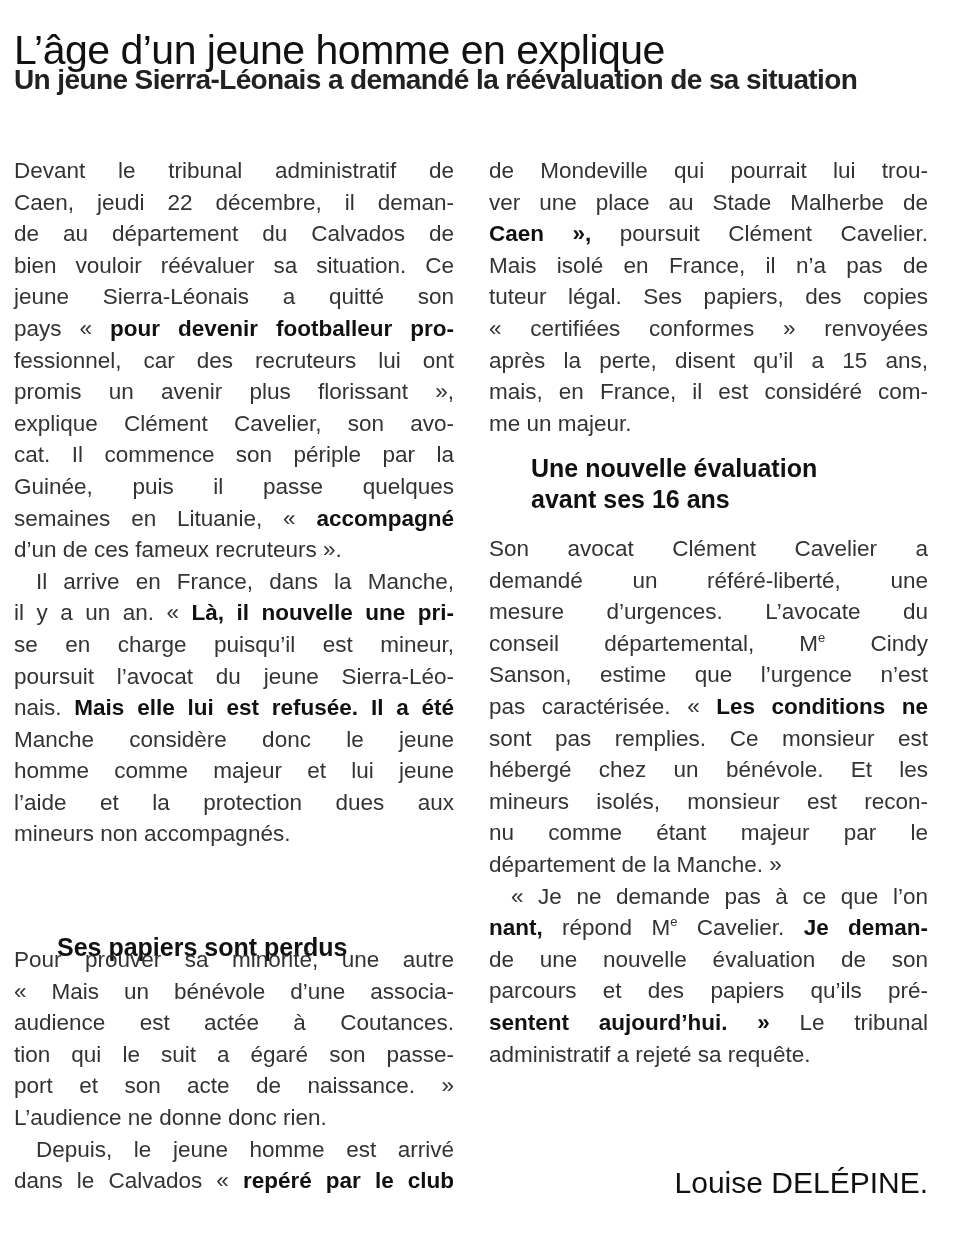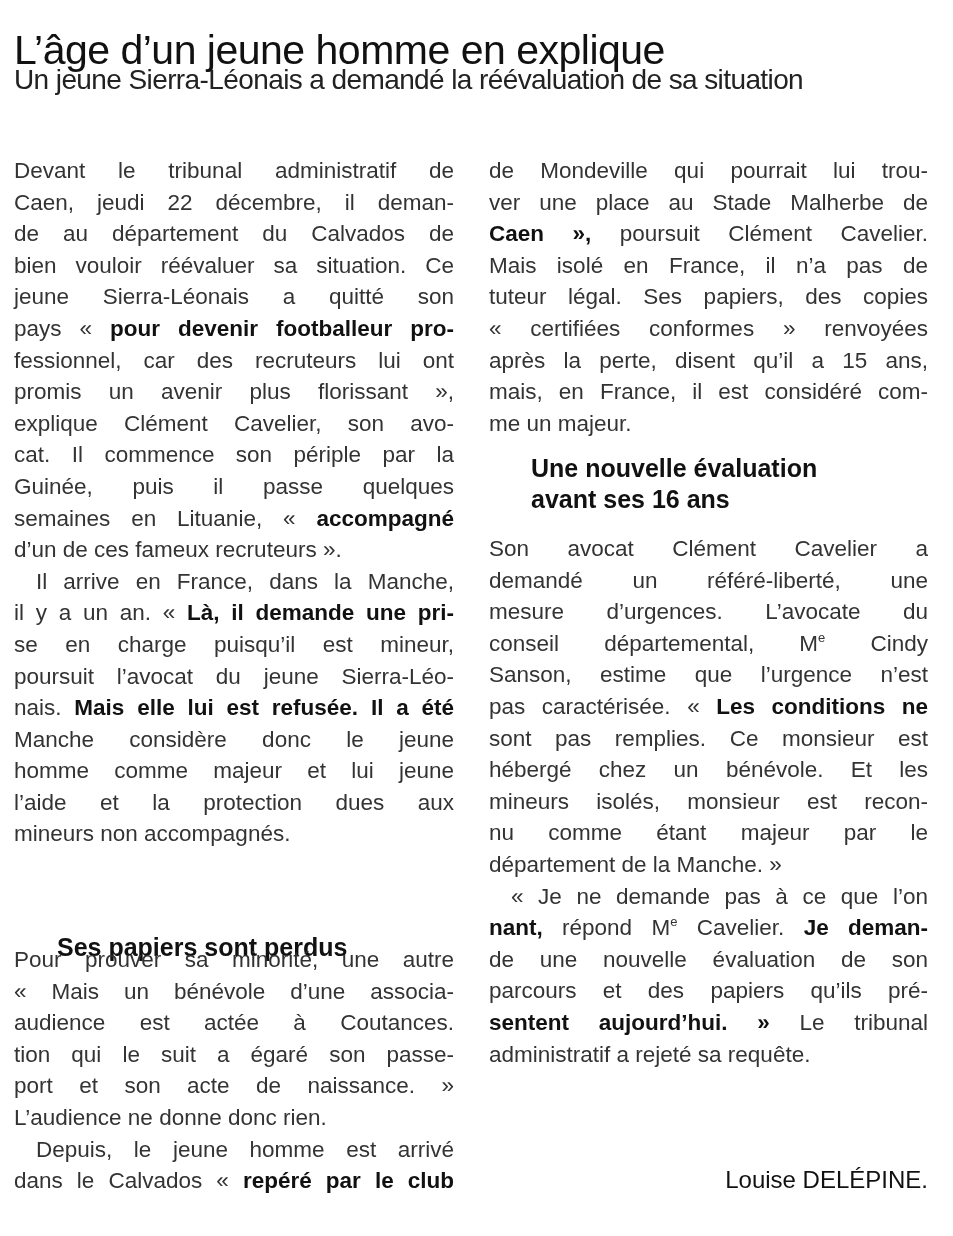--- a/index.html
+++ b/index.html
@@ -9,40 +9,40 @@
     font-family: "Liberation Sans", sans-serif;
     font-size: 41px; font-weight: normal; letter-spacing: -0.5px;
     color: #111; line-height: 46px; white-space: nowrap;
     transform: scaleX(1.0);
   }
   .standfirst {
     position: absolute; left: 14px; top: 64px; width: 920px;
     font-family: "Liberation Sans", sans-serif;
     font-size: 28px; line-height: 40px; color: #222; letter-spacing: -0.6px;
   }
-  .standfirst .ln { display: block; white-space: nowrap; }
+  .standfirst .ln { display: block; white-space: nowrap; font-weight: bold; }
   .col { position: absolute; font-family: "Liberation Sans", sans-serif; font-size: 22.5px; color: #333; }
   .col-left { left: 14px; top: 155px; width: 440px; }
   .col-right { left: 489px; top: 155px; width: 439px; }
   .ln {
     display: block; height: 31.6px; line-height: 31.6px;
     text-align: justify; text-align-last: justify; white-space: nowrap; overflow: visible;
   }
   .ln.last { text-align-last: left; }
   .ln.indent { padding-left: 22px; }
   .ln .q { font-weight: bold; color: #111; }
   .subhead {
     font-family: "Liberation Sans", sans-serif; font-weight: bold; color: #111;
     font-size: 25px; line-height: 31px;
   }
   .sh1 { position: absolute; left: 57px; top: 932px; }
   .sh2 { position: absolute; left: 531px; top: 453px; }
   .signature {
     position: absolute; right: 25px; top: 1166px;
-    font-family: "Liberation Sans", sans-serif; font-size: 24px; color: #111;
+    font-family: "Liberation Sans", sans-serif; font-size: 30px; color: #111;
   }
   sup { font-size: 13px; vertical-align: 9px; line-height: 0; }
 </style>
 </head>
 <body>
 
 <h1 class="title">L’âge d’un jeune homme en explique</h1>
 
 <div class="standfirst">
   <span class="ln" style="text-align-last:left">Un jeune Sierra-Léonais a demandé la réévaluation de sa situation</span>
@@ -56,21 +56,21 @@
   <span class="ln">jeune Sierra-Léonais a quitté son</span>
   <span class="ln"><span>pays « </span><span class="q">pour devenir footballeur pro-</span></span>
   <span class="ln q">fessionnel, car des recruteurs lui ont</span>
   <span class="ln q">promis un avenir plus florissant »,</span>
   <span class="ln">explique Clément Cavelier, son avo-</span>
   <span class="ln">cat. Il commence son périple par la</span>
   <span class="ln">Guinée, puis il passe quelques</span>
   <span class="ln"><span>semaines en Lituanie, « </span><span class="q">accompagné</span></span>
   <span class="ln q last">d’un de ces fameux recruteurs ».</span>
   <span class="ln indent">Il arrive en France, dans la Manche,</span>
-  <span class="ln"><span>il y a un an. « </span><span class="q">Là, il demande une pri-</span></span>
+  <span class="ln"><span>il y a un an. « </span><span class="q">Là, il nouvelle une pri-</span></span>
   <span class="ln q">se en charge puisqu’il est mineur,</span>
   <span class="ln">poursuit l’avocat du jeune Sierra-Léo-</span>
   <span class="ln"><span>nais. </span><span class="q">Mais elle lui est refusée. Il a été</span></span>
   <span class="ln">Manche considère donc le jeune</span>
   <span class="ln">homme comme majeur et lui jeune</span>
   <span class="ln">l’aide et la protection dues aux</span>
   <span class="ln last">mineurs non accompagnés.</span>
 </div>
 
 <div class="subhead sh1">Ses papiers sont perdus</div>

